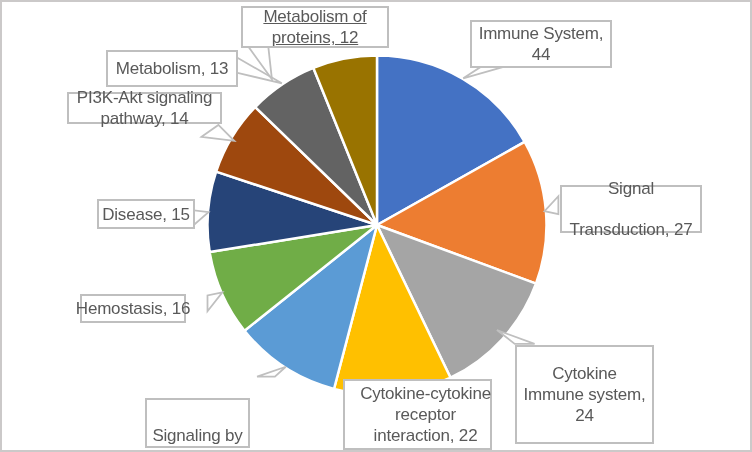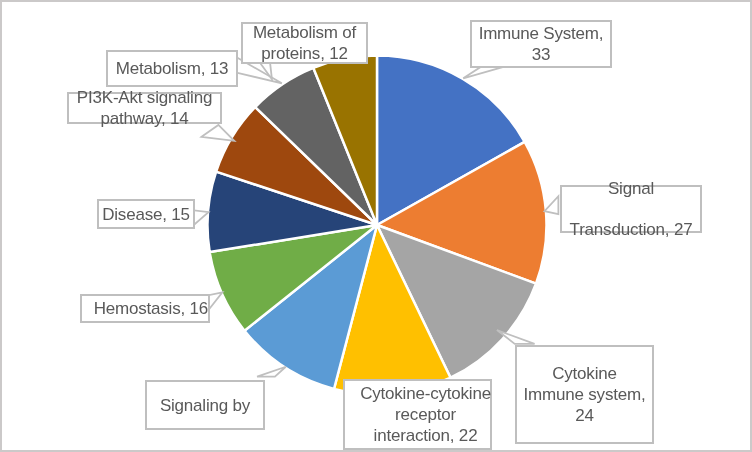--- a/index.html
+++ b/index.html
@@ -43,50 +43,50 @@
         <polygon points="206,296 206,312 221,293" fill="#FFFFFF" stroke="#BFBFBF" stroke-width="1.8"></polygon>
         <polygon points="191,210 191,226 207,212" fill="#FFFFFF" stroke="#BFBFBF" stroke-width="1.8"></polygon>
         <polygon points="200,136 217,124 233,140" fill="#FFFFFF" stroke="#BFBFBF" stroke-width="1.8"></polygon>
         <polygon points="234,55 234,71 281,82" fill="#FFFFFF" stroke="#BFBFBF" stroke-width="1.8"></polygon>
         <polygon points="245,42 267,42 271,78" fill="#FFFFFF" stroke="#BFBFBF" stroke-width="1.8"></polygon>
       </g>
   </svg>
   <div id="labels">
       <div class="callout" style="left: 468px; top: 18px; width: 142px; height: 48px;">
         <div class="line">Immune System,</div>
-        <div class="line">33</div>
+        <div class="line">44</div>
       </div>
       <div class="callout" style="left: 558px; top: 183px; width: 142px; height: 48px; gap: 20px;">
         <div class="line">Signal</div>
         <div class="line">Transduction, 27</div>
       </div>
       <div class="callout" style="left: 513px; top: 343px; width: 139px; height: 99px;">
         <div class="line">Cytokine</div>
         <div class="line">Immune system,</div>
         <div class="line">24</div>
       </div>
       <div class="callout" style="left: 341px; top: 377px; width: 149px; height: 71px; padding-left: 16px;">
         <div class="line">Cytokine-cytokine</div>
         <div class="line">receptor</div>
         <div class="line">interaction, 22</div>
       </div>
-      <div class="callout" style="left: 143px; top: 378px; width: 120px; height: 50px;">
+      <div class="callout" style="left: 143px; top: 396px; width: 105px; height: 50px; justify-content: flex-end;">
         <div class="line">Signaling by</div>
       </div>
-      <div class="callout" style="left: 78px; top: 292px; width: 130px; height: 29px; align-items: flex-end;">
+      <div class="callout" style="left: 78px; top: 292px; width: 106px; height: 29px;">
         <div class="line">Hemostasis, 16</div>
       </div>
       <div class="callout" style="left: 95px; top: 197px; width: 98px; height: 30px;">
         <div class="line">Disease, 15</div>
       </div>
       <div class="callout" style="left: 65px; top: 90px; width: 155px; height: 32px;">
         <div class="line">PI3K-Akt signaling</div>
         <div class="line">pathway, 14</div>
       </div>
       <div class="callout" style="left: 104px; top: 48px; width: 132px; height: 37px;">
         <div class="line">Metabolism, 13</div>
       </div>
-      <div class="callout" style="left: 239px; top: 20px; width: 127px; height: 42px;">
+      <div class="callout" style="left: 239px; top: 4px; width: 148px; height: 42px; text-decoration: underline;">
         <div class="line">Metabolism of</div>
         <div class="line">proteins, 12</div>
       </div>
     </div>
 </div>
 
 </body></html>

